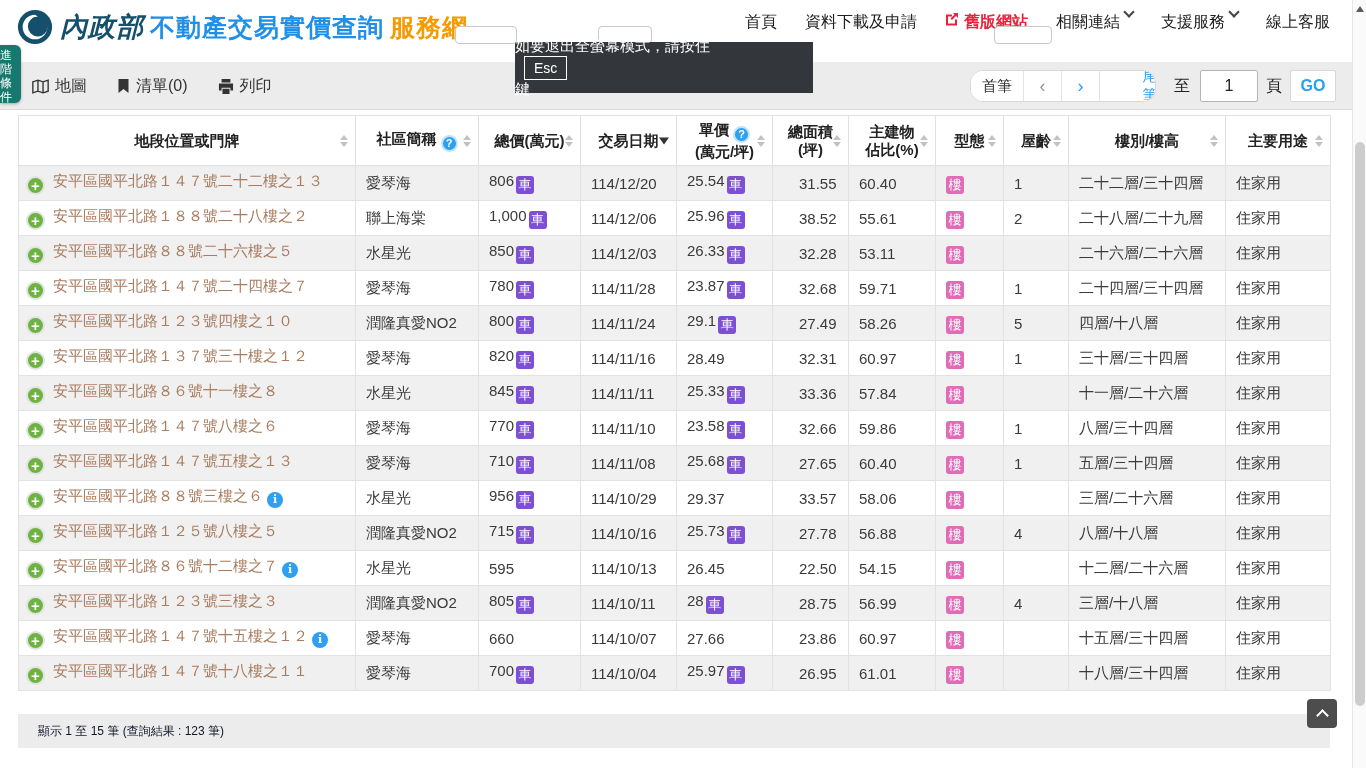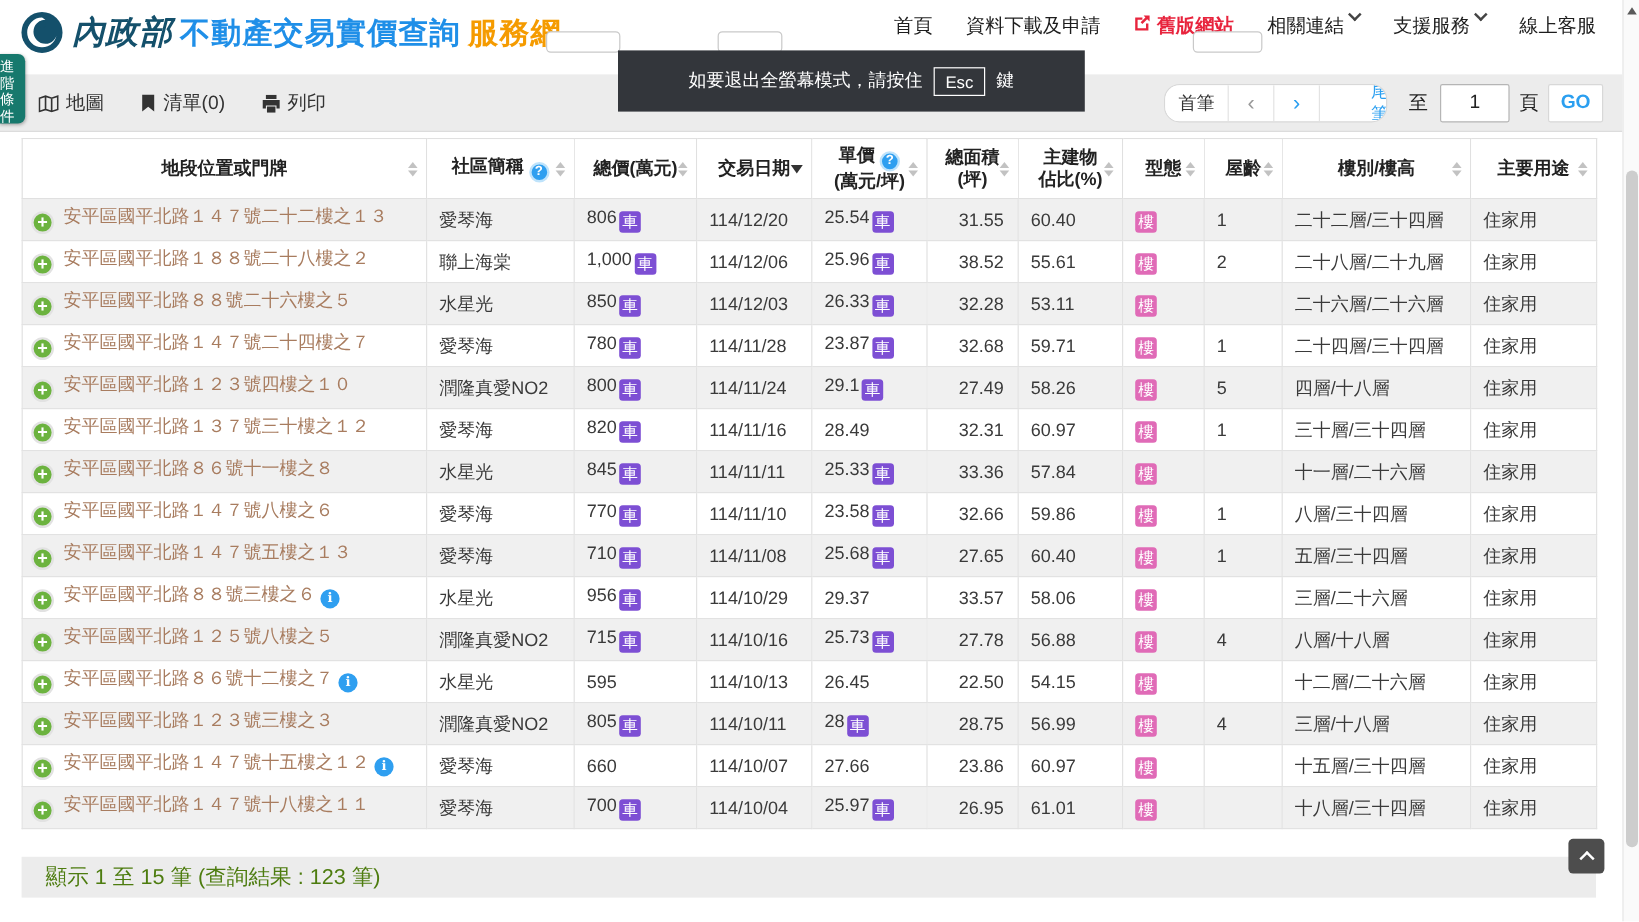--- a/index.html
+++ b/index.html
@@ -34,22 +34,22 @@
   .tool svg { display:block; }
 
   
   .adv-tab { position:absolute; left:0; top:45px; width:21px; height:58px; background:#17796d;
     border-radius:0 6px 6px 0; z-index:30; color:#fff; display:flex; flex-direction:column;
     align-items:center; justify-content:center; cursor:pointer; box-shadow:0 1px 3px rgba(0,0,0,.3); }
   .adv-tab .txt { font-size:12px; line-height:14px; }
   .sliders { width:20px; height:16px; margin-bottom:3px; }
 
   
-  .fs-toast { position:absolute; left:515px; top:42px; width:389px; height:51px; background:#33363b;
-    z-index:40; display:flex; align-items:center; justify-content:center; color:#fff; font-size:15px; }
+  .fs-toast { position:absolute; left:515px; top:42px; width:298px; height:51px; background:#33363b;
+    z-index:40; display:flex; align-items:flex-start; justify-content:center; color:#fff; font-size:15px;flex-direction:column; }
   .esc-key { border:1px solid #fff; border-radius:0; padding:3px 9px; margin:0 9px; font-size:14px; }
 
   
   .pager { position:absolute; right:16px; top:8px; height:32px; display:flex; align-items:center; }
   .pg-group { display:flex; border:1px solid #d8d8d8; border-radius:13px; overflow:hidden; background:#fff; }
   .pg-btn { height:30px; display:flex; align-items:center; justify-content:center; background:#fff;
     border-left:1px solid #e3e3e3; font-size:15px; color:#333; cursor:pointer; }
   .pg-btn:first-child { border-left:none; }
   .pg-first { width:52px; }
   .pg-prev { width:38px; color:#9a9a9a; font-size:18px; }
@@ -88,21 +88,21 @@
     color:#fff; font-size:11px; font-weight:bold; text-align:center; line-height:16px; margin-left:4px;
     vertical-align:-2px; font-family:"DejaVu Serif", serif; cursor:pointer; }
   .b-car { display:inline-block; min-width:18px; height:18px; line-height:18px; border-radius:3px;
     background:#7d4fd4; color:#fff; font-size:13px; text-align:center; margin-left:2px; vertical-align:-3px; }
   .b-flr { display:inline-block; min-width:18px; height:18px; line-height:18px; border-radius:3px;
     background:#e06bb7; color:#fff; font-size:13px; text-align:center; vertical-align:-3px; }
   td.c-area { padding-left:26px; }
 
   
   .summary { position:absolute; left:18px; top:714px; width:1312px; height:34px; background:#ececec;
-    line-height:34px; padding-left:20px; font-size:18px; color:#4d7c0f; }
+    line-height:34px; padding-left:20px; font-size:12px; color:#0f172a; }
 
   
   .scrollbar { position:absolute; right:0; top:0; width:14px; height:768px; background:#fafafa;
     border-left:1px solid #e6e6e6; z-index:60; }
   .sb-up { position:absolute; top:6px; left:3px; width:0; height:0; border-left:4px solid transparent;
     border-right:4px solid transparent; border-bottom:6px solid #5a5a5a; }
   .sb-thumb { position:absolute; top:142px; left:2px; width:10px; height:564px; background:#cdcdcd;
     border-radius:6px; }
   .back-top { position:absolute; left:1307px; top:699px; width:30px; height:29px; background:#4d4d4d;
     border-radius:4px; z-index:50; cursor:pointer; display:flex; align-items:center; justify-content:center; }

